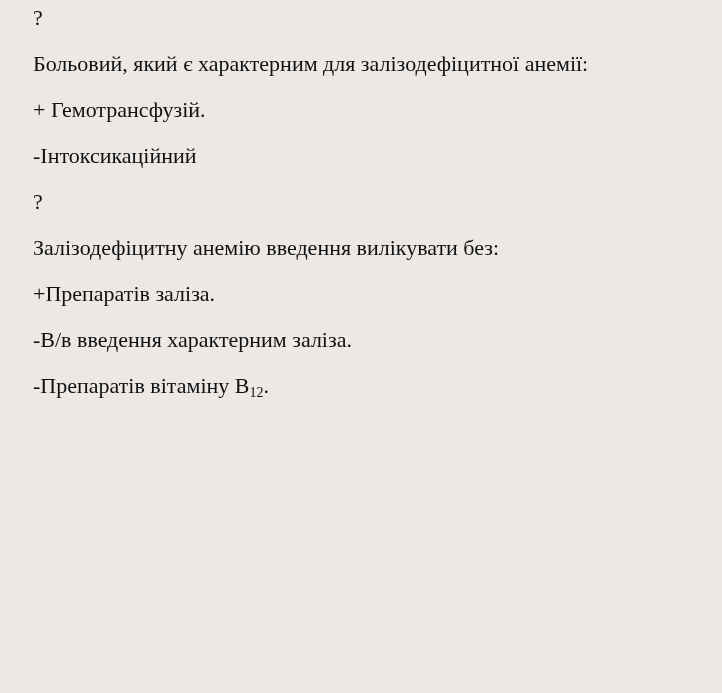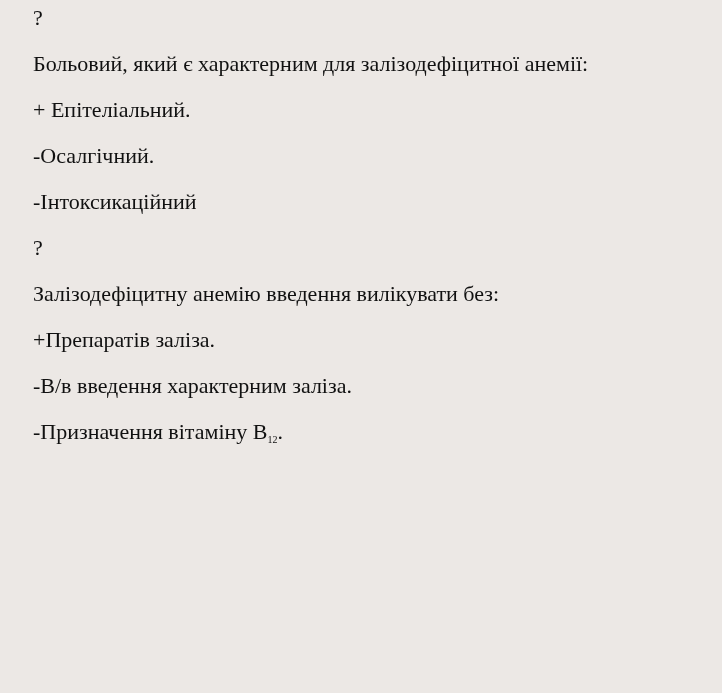--- a/index.html
+++ b/index.html
@@ -20,34 +20,33 @@
     font-family: "Liberation Serif", "DejaVu Serif", serif;
     font-size: 22px;
     color: #111111;
   }
   .line {
     height: 46px;
     line-height: 34px;
     white-space: nowrap;
   }
   sub {
-    font-size: 10px;
+    font-size: 14px;
     vertical-align: -4px;
     line-height: 0;
   }
 </style>
 </head>
 <body>
 
 <div class="doc">
 
   <div class="line">?</div>
   <div class="line">Больовий, який є характерним для залізодефіцитної анемії:</div>
-  <div class="line"><span style="white-space:pre">+ </span><span>Епітеліальний.</span></div>
-  <div class="line"><span>-</span><span>Осалгічний.</span></div>
+  <div class="line"><span style="white-space:pre">+ </span><span>Гемотрансфузій.</span></div>
   <div class="line"><span>-</span><span>Інтоксикаційний</span></div>
 
   <div class="line">?</div>
   <div class="line">Залізодефіцитну анемію введення вилікувати без:</div>
   <div class="line"><span>+</span><span>Препаратів заліза.</span></div>
   <div class="line"><span>-</span><span>В/в введення характерним заліза.</span></div>
-  <div class="line"><span>-</span><span>Призначення вітаміну B</span><sub>12</sub><span>.</span></div>
+  <div class="line"><span>-</span><span>Препаратів вітаміну B</span><sub>12</sub><span>.</span></div>
 </div>
 
 </body></html>

